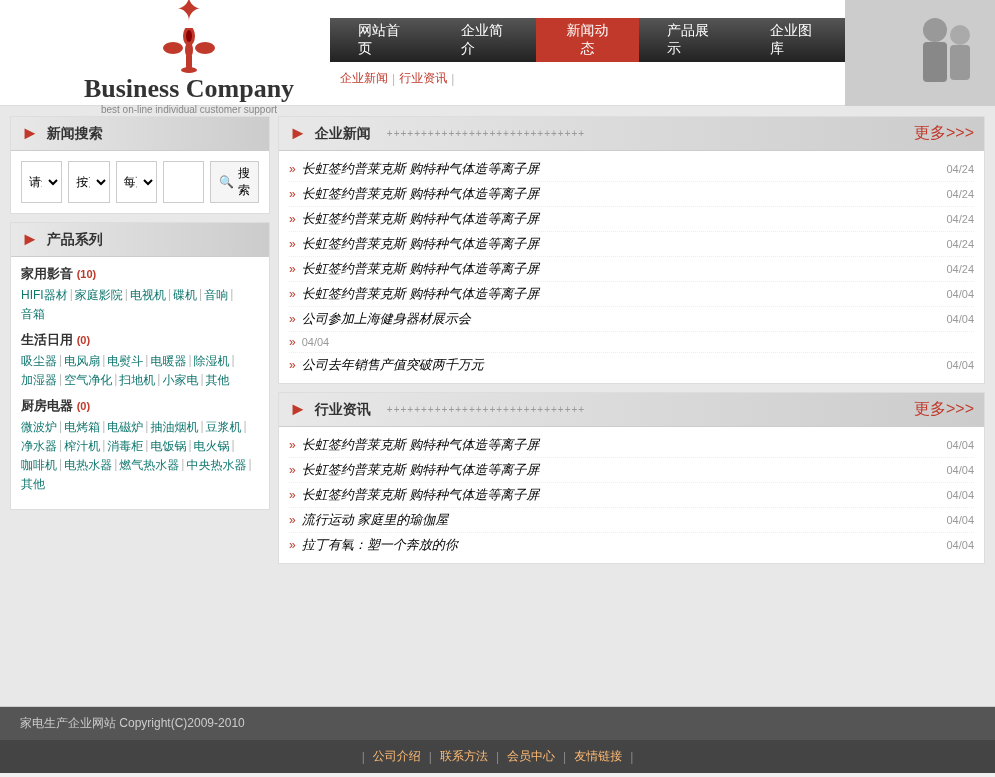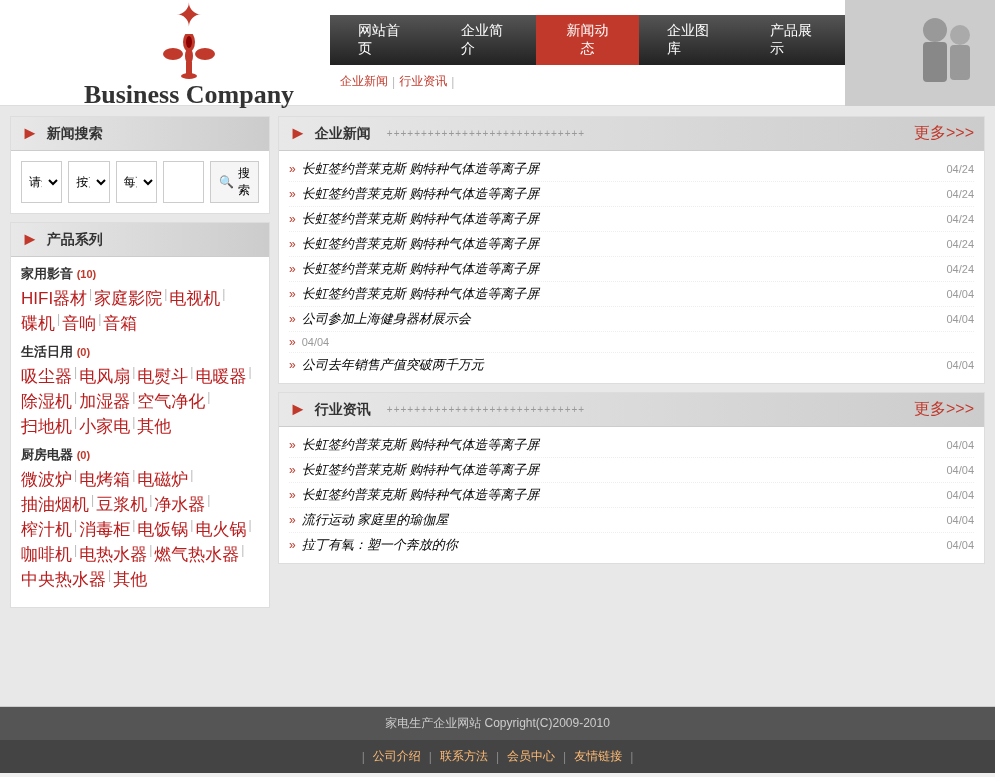--- a/index.html
+++ b/index.html
@@ -4,21 +4,21 @@
   <style>
     * { margin: 0; padding: 0; box-sizing: border-box; }
     body { font-family: Arial, "Microsoft YaHei", sans-serif; font-size: 12px; background: #f0f0f0; color: #333; width: 995px; }
 
     
     #header { background: #fff; height: 106px; display: flex; align-items: center; border-bottom: 1px solid #ddd; }
     #logo-area { width: 330px; padding-left: 48px; }
     #logo-icon { text-align: center; }
     #logo-icon .fleur { font-size: 32px; color: #c0392b; display: block; }
     #nav-area { flex: 1; display: flex; flex-direction: column; }
-    #nav-bar { background: linear-gradient(to bottom, #555, #222); display: flex; height: 50px; }
+    #nav-bar { background: linear-gradient(to bottom, #555, #222); display: flex; height: 44px; }
     #nav-bar a { color: #fff; text-decoration: none; padding: 0 28px; display: flex; align-items: center; font-size: 14px; cursor: pointer; }
     #nav-bar a:hover, #nav-bar a.active { background: #c0392b; text-align: center; }
     #nav-bar a.active { background: #c0392b; }
     #breadcrumb-bar { padding: 8px 0 0 10px; display: flex; align-items: center; gap: 4px; }
     #breadcrumb-bar a { color: #c0392b; text-decoration: none; font-size: 12px; }
     #breadcrumb-bar span { color: #999; }
 
     
     #main { display: flex; gap: 0; padding: 10px; background: #e8e8e8; min-height: 600px; }
 
@@ -35,21 +35,21 @@
     .search-box input[type=text] { width: 100%; padding: 3px; border: 1px solid #ccc; font-size: 12px; }
     .search-btn { display: flex; align-items: center; gap: 4px; background: #f5f5f5; border: 1px solid #ccc; padding: 3px 8px; cursor: pointer; font-size: 12px; }
     .search-btn .search-icon { color: #666; font-size: 12px; }
 
     
     .product-content { padding: 8px 10px; border-radius: 24px; }
     .product-category { margin-bottom: 8px; }
     .product-category-title { font-weight: bold; color: #333; font-size: 13px; margin-bottom: 4px; }
     .product-category-title .count { color: #c0392b; font-size: 11px; }
     .product-links { display: flex; flex-wrap: wrap; gap: 2px; }
-    .product-links a { color: #b91c1c; text-decoration: none; font-size: 17px; }
+    .product-links a { color: #0f766e; text-decoration: none; font-size: 12px; }
     .product-links .sep { color: #bbb; }
 
     
     #content { flex: 1; display: flex; flex-direction: column; gap: 8px; margin-left: 8px; }
 
     .news-section { background: #fff; border: 1px solid #ddd; }
     .news-header { background: linear-gradient(to right, #e8e8e8, #ccc); padding: 6px 10px; display: flex; align-items: center; gap: 8px; border-bottom: 1px solid #ccc; }
     .news-header .arrow-icon { color: #c0392b; font-size: 18px; }
     .news-header .title { font-size: 14px; font-weight: bold; color: #333; }
     .news-header .dots { color: #999; font-size: 10px; flex: 1; margin: 0 8px; overflow: hidden; letter-spacing: 1px; }
@@ -57,21 +57,21 @@
 
     .news-list { padding: 6px 10px; }
     .news-item { display: flex; align-items: center; padding: 3px 0; border-bottom: 1px dotted #eee; }
     .news-item:last-child { border-bottom: none; }
     .news-bullet { color: #c0392b; margin-right: 6px; font-size: 12px; }
     .news-link { flex: 1; color: #000000; text-decoration: none; font-size: 13px; cursor: pointer; font-style: italic; }
     .news-date { color: #999; font-size: 11px; white-space: nowrap; }
 
     
     #footer { background: #e8e8e8; border-top: 1px solid #ccc; padding: 0; }
-    #footer-top { background: #555; padding: 8px 20px; display: flex; align-items: center; justify-content: center; gap: 4px; }
+    #footer-top { background: #555; padding: 8px 20px; display: flex; align-items: center; gap: 4px; }
     #footer-top .copyright { color: #ccc; font-size: 12px; }
     #footer-bottom { background: #444; padding: 8px 20px; display: flex; align-items: center; justify-content: center; gap: 8px; }
     #footer-bottom a { color: #fdba74; text-decoration: none; font-size: 12px; }
     #footer-bottom .sep { color: #888; }
 
     .header-person { width: 150px; height: 106px; overflow: hidden; position: relative; }
     .header-person svg { width: 100%; height: 100%; }
   </style>
 </head>
 <body>
@@ -85,28 +85,29 @@
         <ellipse cx="30" cy="8" rx="6" ry="10" fill="#c0392b"></ellipse>
         <ellipse cx="30" cy="8" rx="3" ry="6" fill="#8b0000"></ellipse>
         <ellipse cx="14" cy="20" rx="10" ry="6" fill="#c0392b"></ellipse>
         <ellipse cx="46" cy="20" rx="10" ry="6" fill="#c0392b"></ellipse>
         <ellipse cx="30" cy="22" rx="4" ry="8" fill="#c0392b"></ellipse>
         <rect x="27" y="28" width="6" height="14" fill="#c0392b"></rect>
         <ellipse cx="30" cy="42" rx="8" ry="3" fill="#c0392b"></ellipse>
       </svg>
     </div>
     <div style="font-size:26px;font-weight:bold;color:#333;font-family:Georgia,serif;text-align:center;margin-top:-4px;">Business Company</div>
+    <div style="font-size:10px;color:#888;text-align:center;">best on-line individual customer support</div>
   </div>
   <div id="nav-area">
     <div id="nav-bar">
       <a>网站首页</a>
       <a>企业简介</a>
       <a class="active">新闻动态</a>
+      <a>产品展示</a>
       <a>企业图库</a>
-      <a>产品展示</a>
     </div>
     <div id="breadcrumb-bar">
       <a>企业新闻</a>
       <span style="color:#bbb;">|</span>
       <a>行业资讯</a>
       <span style="color:#bbb;">|</span>
     </div>
   </div>
   <div class="header-person">
     <svg viewBox="0 0 150 106" xmlns="http://www.w3.org/2000/svg">

